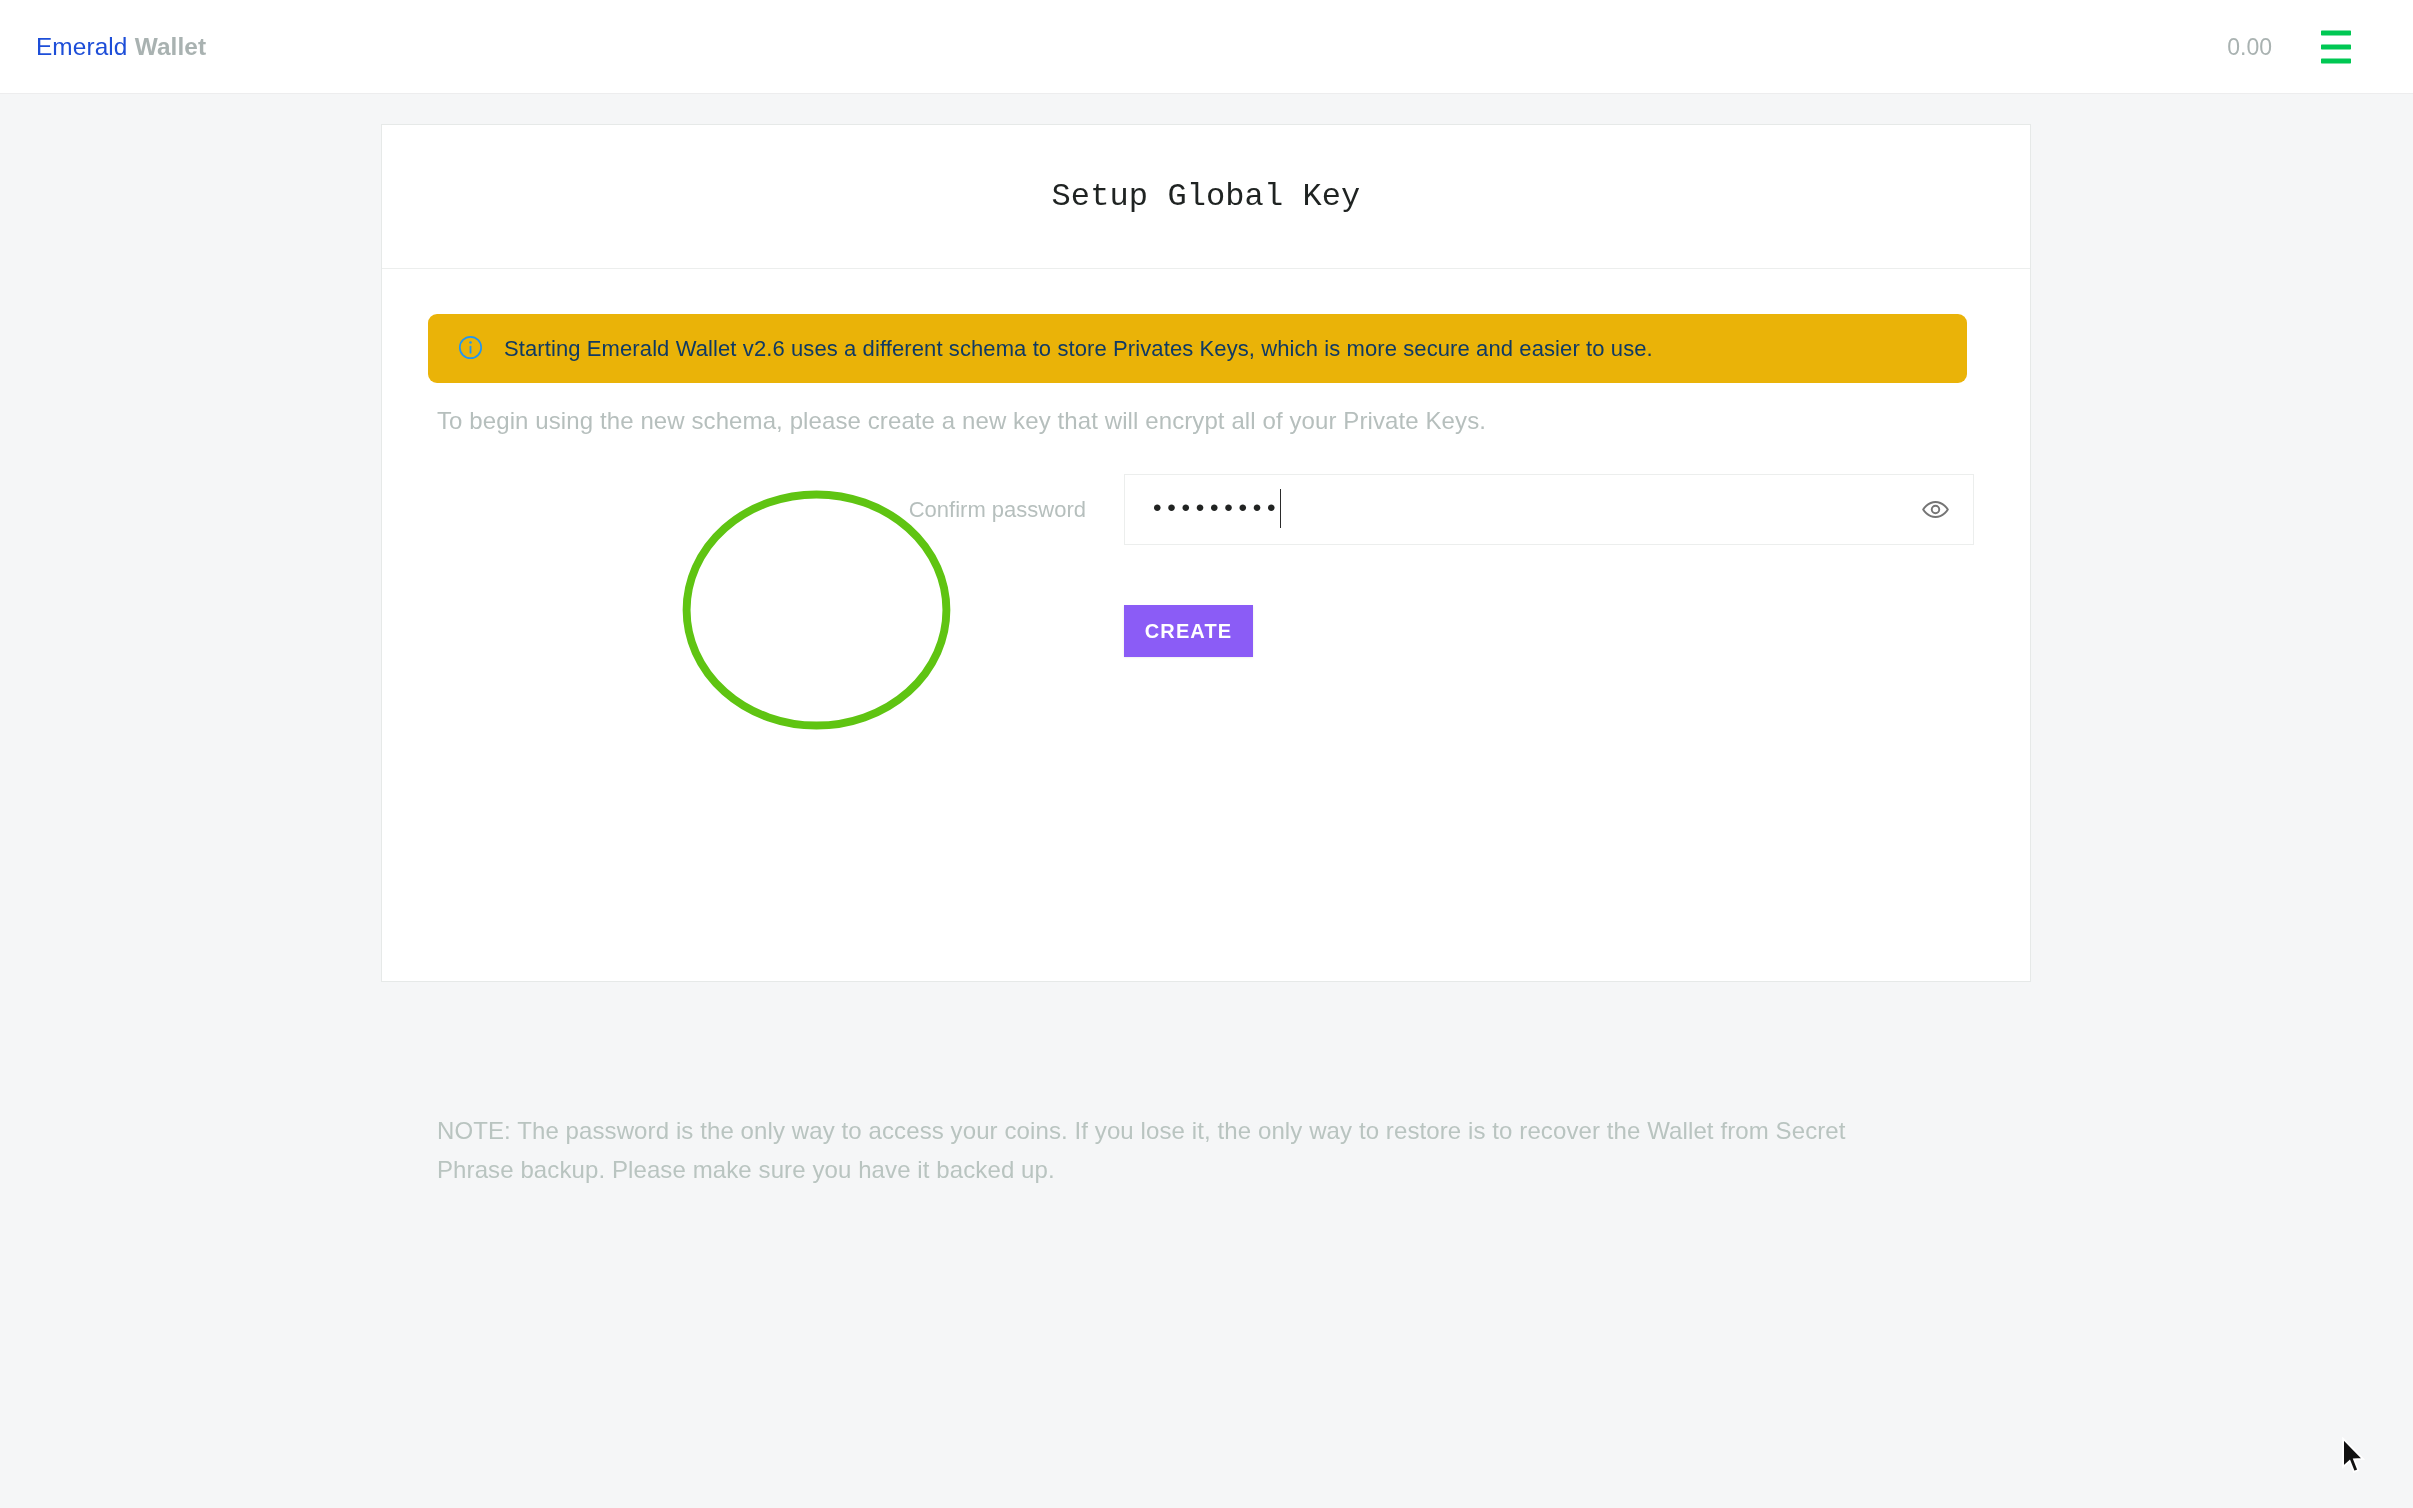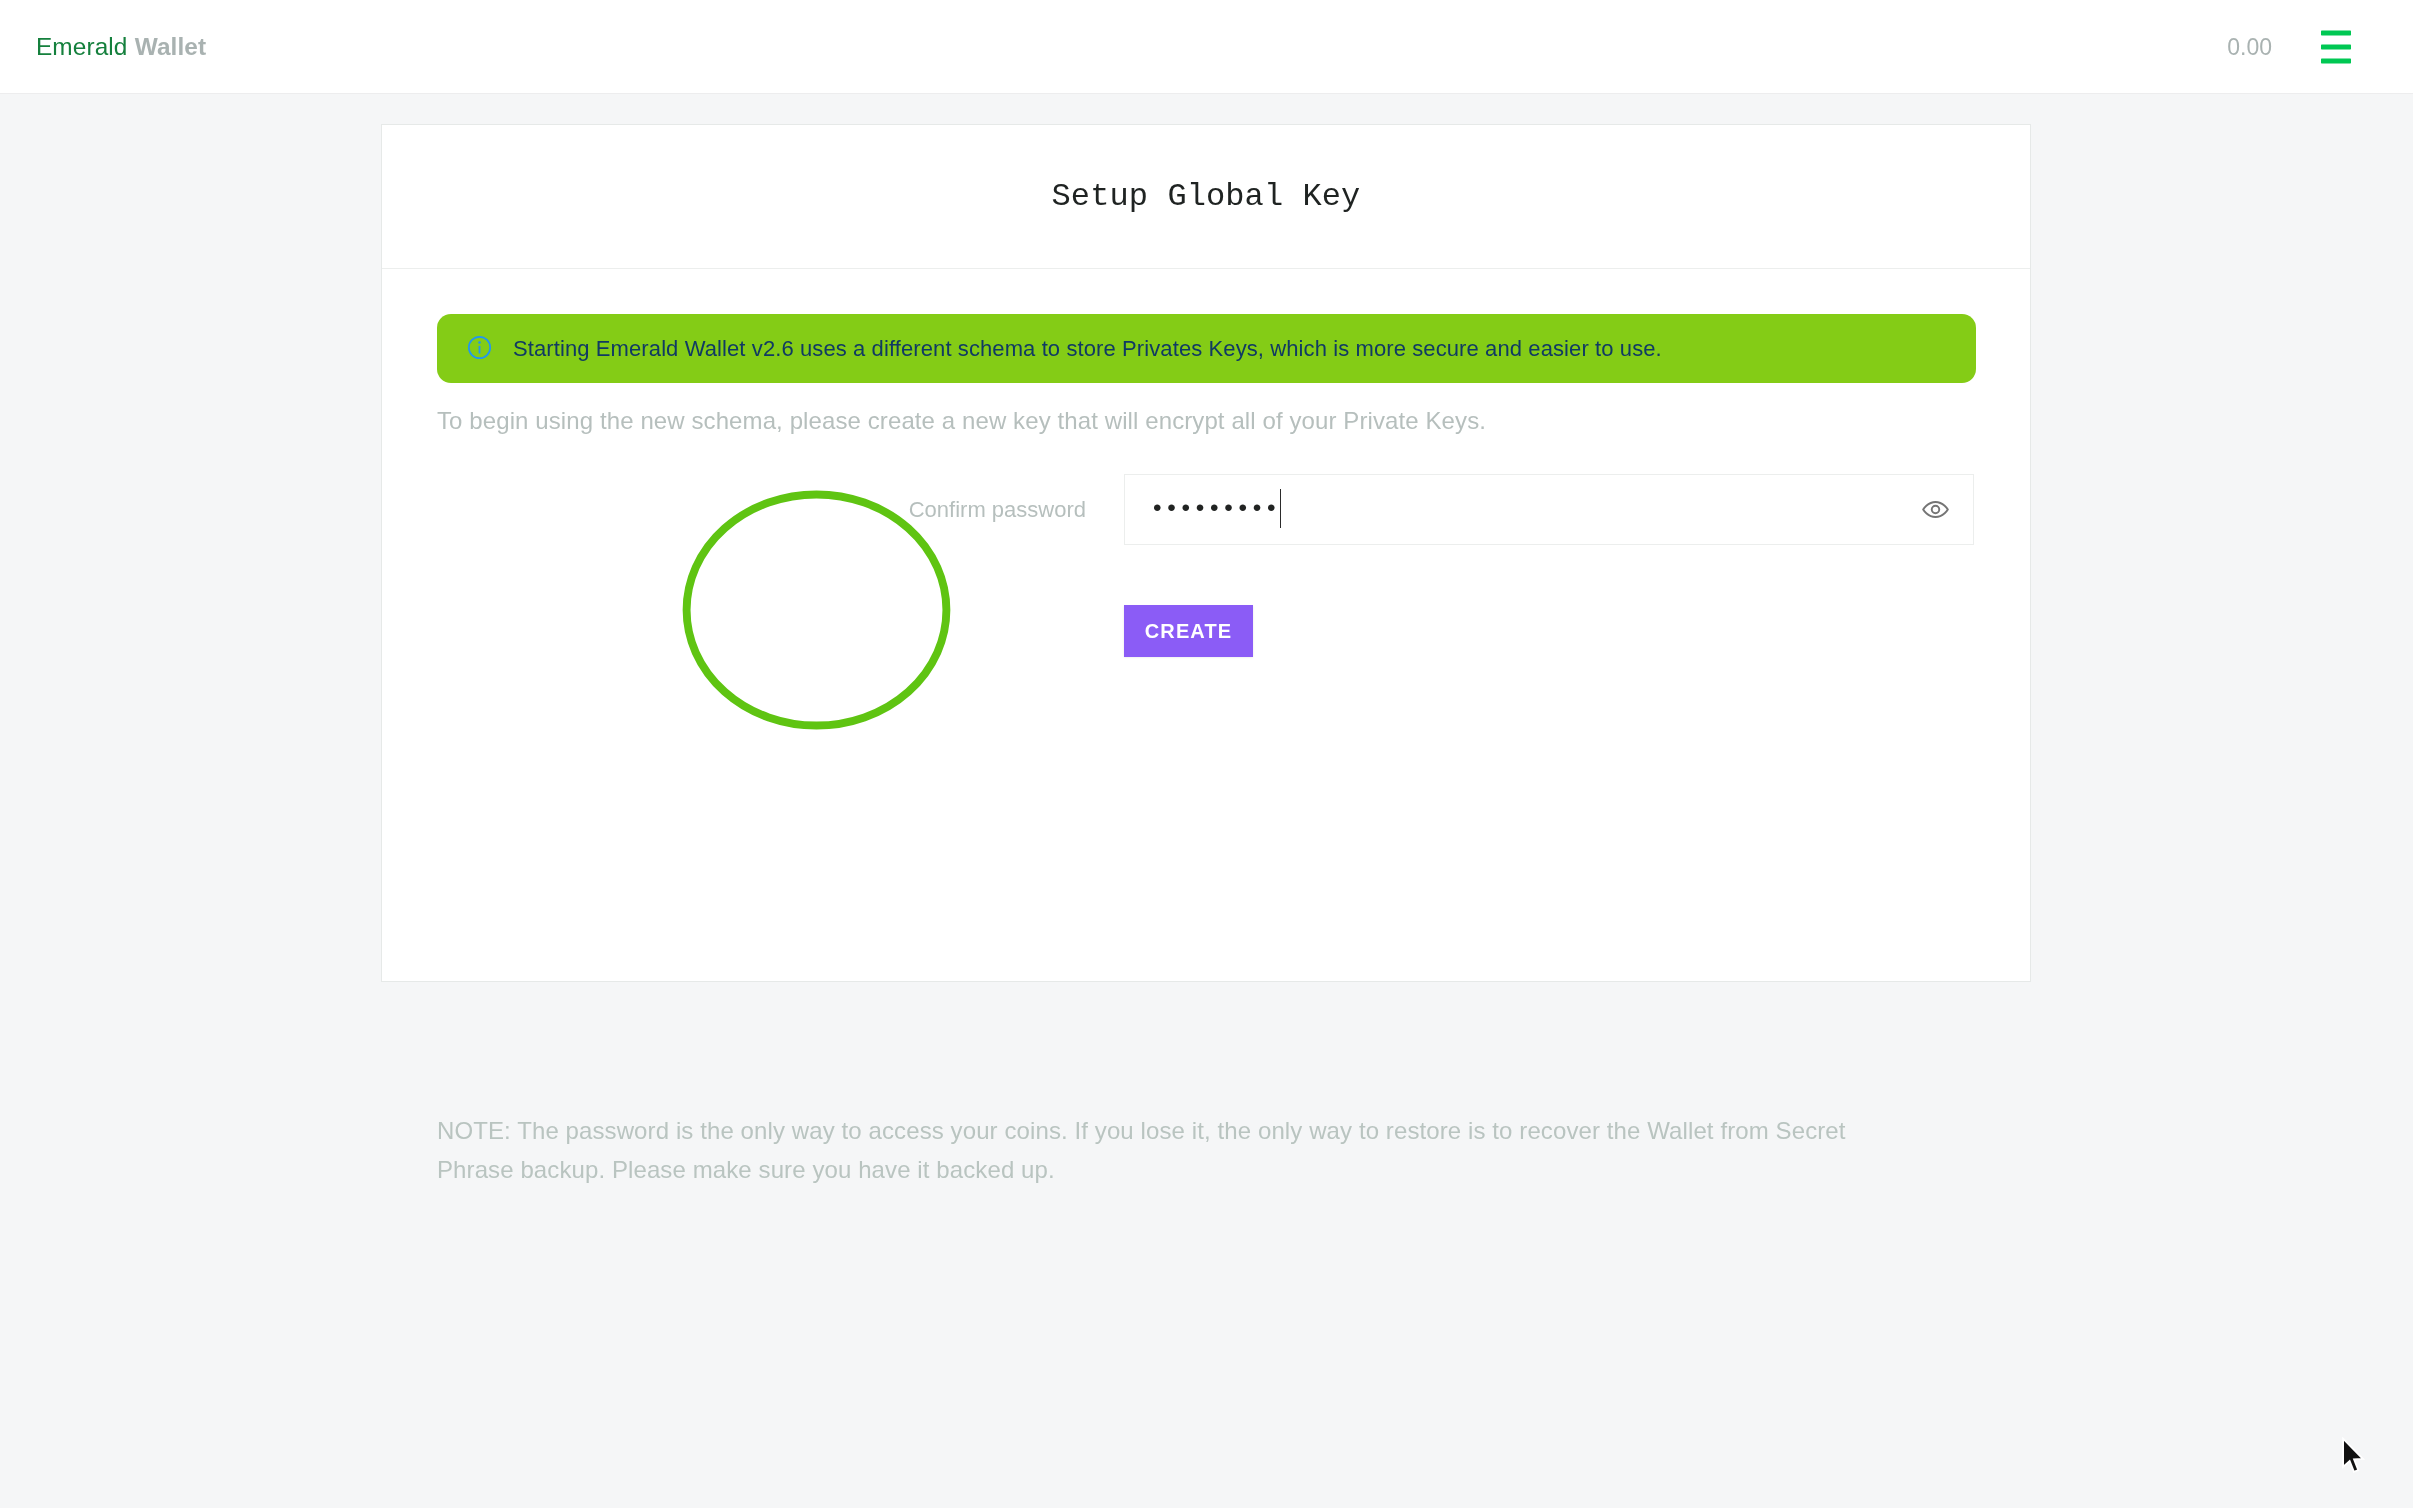--- a/index.html
+++ b/index.html
@@ -27,21 +27,21 @@
   }
   #brand {
     position: absolute;
     left: 36px;
     top: 50%;
     transform: translateY(-50%);
     font-size: 24.4px;
     letter-spacing: 0.1px;
     white-space: nowrap;
   }
-  #brand .b-emerald { color: #15803d; }
+  #brand .b-emerald { color: #1d4ed8; }
   #brand .b-wallet  { color: #a9b2b1; margin-left: 7.2px; font-weight: bold; }
 
   #balance {
     position: absolute;
     right: 141px;
     top: 50%;
     transform: translateY(-50%);
     color: #a9b2b1;
     font-size: 23px;
     white-space: nowrap;
@@ -95,26 +95,26 @@
   }
 
   #card-body {
     position: relative;
     padding: 0;
   }
 
   
   #alert {
     position: absolute;
-    left: 55px;
+    left: 46px;
     top: 45px;
     width: 1539px;
     height: 69px;
-    background: #84cc16;
-    border-radius: 14px;
+    background: #eab308;
+    border-radius: 9px;
     display: flex;
     align-items: center;
     box-sizing: border-box;
   }
   #alert .icon {
     margin-left: 29px;
     margin-right: 20px;
     flex: 0 0 auto;
     display: block;
   }

